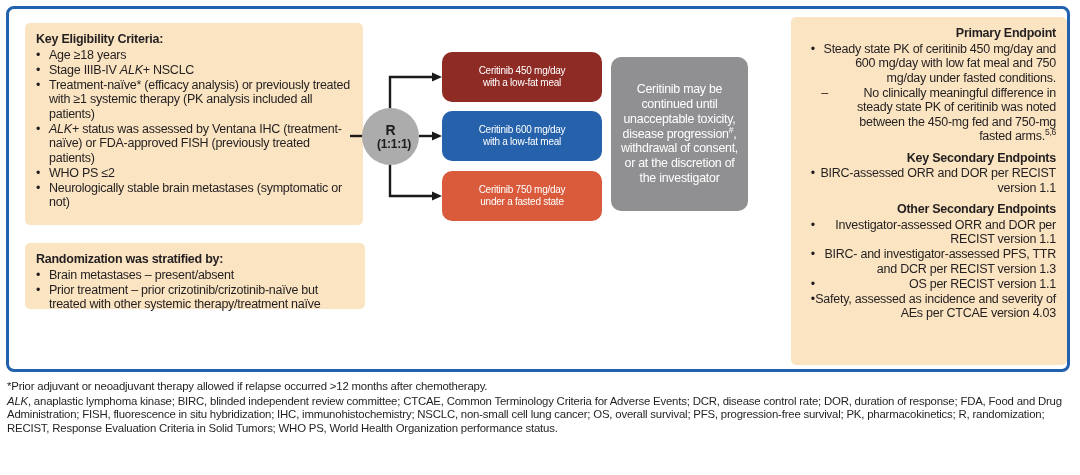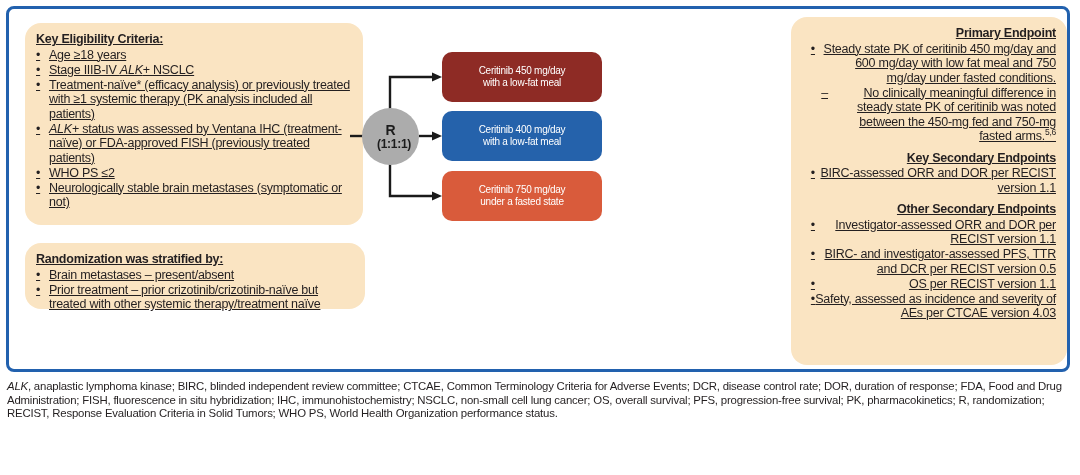--- a/index.html
+++ b/index.html
@@ -8,23 +8,22 @@
     font-family:"Liberation Sans","DejaVu Sans",sans-serif;
     color:#231f20;overflow:hidden;
   }
   .frame{
     position:absolute;left:6px;top:6px;width:1064px;height:366px;
     box-sizing:border-box;border:3px solid #2261ae;border-radius:8px;
     background:#ffffff;
   }
   .box{
     position:absolute;box-sizing:border-box;background:#fae4c2;
-    border-radius:16px;padding:9px 11px;font-size:12.5px;line-height:1.16;
+    border-radius:5px;padding:9px 11px;font-size:12.5px;line-height:1.16;
     letter-spacing:-0.25px;
-    text-decoration:underline;
   }
   .box-title{font-weight:bold;margin-bottom:1px;}
   .eligibility{left:16px;top:14px;width:338px;height:202px;}
   .strat{left:16px;top:234px;width:340px;height:66px;}
   .endpoints{left:782px;top:8px;width:276px;height:348px;text-align:right;}
   .ep-section + .ep-section{margin-top:7px;}
   .brow{display:flex;margin:0.5px 0;}
   .brow.ind{padding-left:13px;}
   .bch{flex:none;width:13px;}
   .btx{flex:1;}
@@ -132,21 +131,21 @@
       </div>
       <div class="ep-section">
         <div class="box-title">Other Secondary Endpoints</div>
         <div>
             <div class="brow">
               <span class="bch">•</span>
               <span class="btx"><span>Investigator-assessed ORR and DOR per RECIST version 1.1</span></span>
             </div>
             <div class="brow">
               <span class="bch">•</span>
-              <span class="btx"><span>BIRC- and investigator-assessed PFS, TTR and DCR per RECIST version 0.5</span></span>
+              <span class="btx"><span>BIRC- and investigator-assessed PFS, TTR and DCR per RECIST version 1.3</span></span>
             </div>
             <div class="brow">
               <span class="bch">•</span>
               <span class="btx"><span>OS per RECIST version 1.1</span></span>
             </div>
             <div class="brow">
               <span class="bch">•</span>
               <span class="btx"><span>Safety, assessed as incidence and severity of AEs per CTCAE version 4.03</span></span>
             </div>
           </div>
@@ -163,20 +162,24 @@
     <polygon points="432,131.5 442,136 432,140.5" fill="#1a1a1a"></polygon>
     <polygon points="432,191.5 442,196 432,200.5" fill="#1a1a1a"></polygon>
   </svg>
 
   <div class="rand">
     <div class="rand-r">R</div>
     <div class="rand-ratio">(1:1:1)</div>
   </div>
 
   <div class="arm arm-0">Ceritinib 450 mg/day with a low-fat meal</div>
-  <div class="arm arm-1">Ceritinib 400 mg/day with a low-fat meal</div>
+  <div class="arm arm-1">Ceritinib 600 mg/day with a low-fat meal</div>
   <div class="arm arm-2">Ceritinib 750 mg/day under a fasted state</div>
 
+  <div class="graybox">
+    <span><span>Ceritinib may be continued until unacceptable toxicity, disease progression</span><sup>#</sup><span>, withdrawal of consent, or at the discretion of the investigator</span></span>
+  </div>
 
   <div class="footnotes">
+    <p><span>*Prior adjuvant or neoadjuvant therapy allowed if relapse occurred &gt;12 months after chemotherapy.</span></p>
     <p><span style="font-style: italic;">ALK</span><span>, anaplastic lymphoma kinase; BIRC, blinded independent review committee; CTCAE, Common Terminology Criteria for Adverse Events; DCR, disease control rate; DOR, duration of response; FDA, Food and Drug Administration; FISH, fluorescence in situ hybridization; IHC, immunohistochemistry; NSCLC, non-small cell lung cancer; OS, overall survival; PFS, progression-free survival; PK, pharmacokinetics; R, randomization; RECIST, Response Evaluation Criteria in Solid Tumors; WHO PS, World Health Organization performance status.</span></p>
   </div>
 </div>
 
 </body></html>

